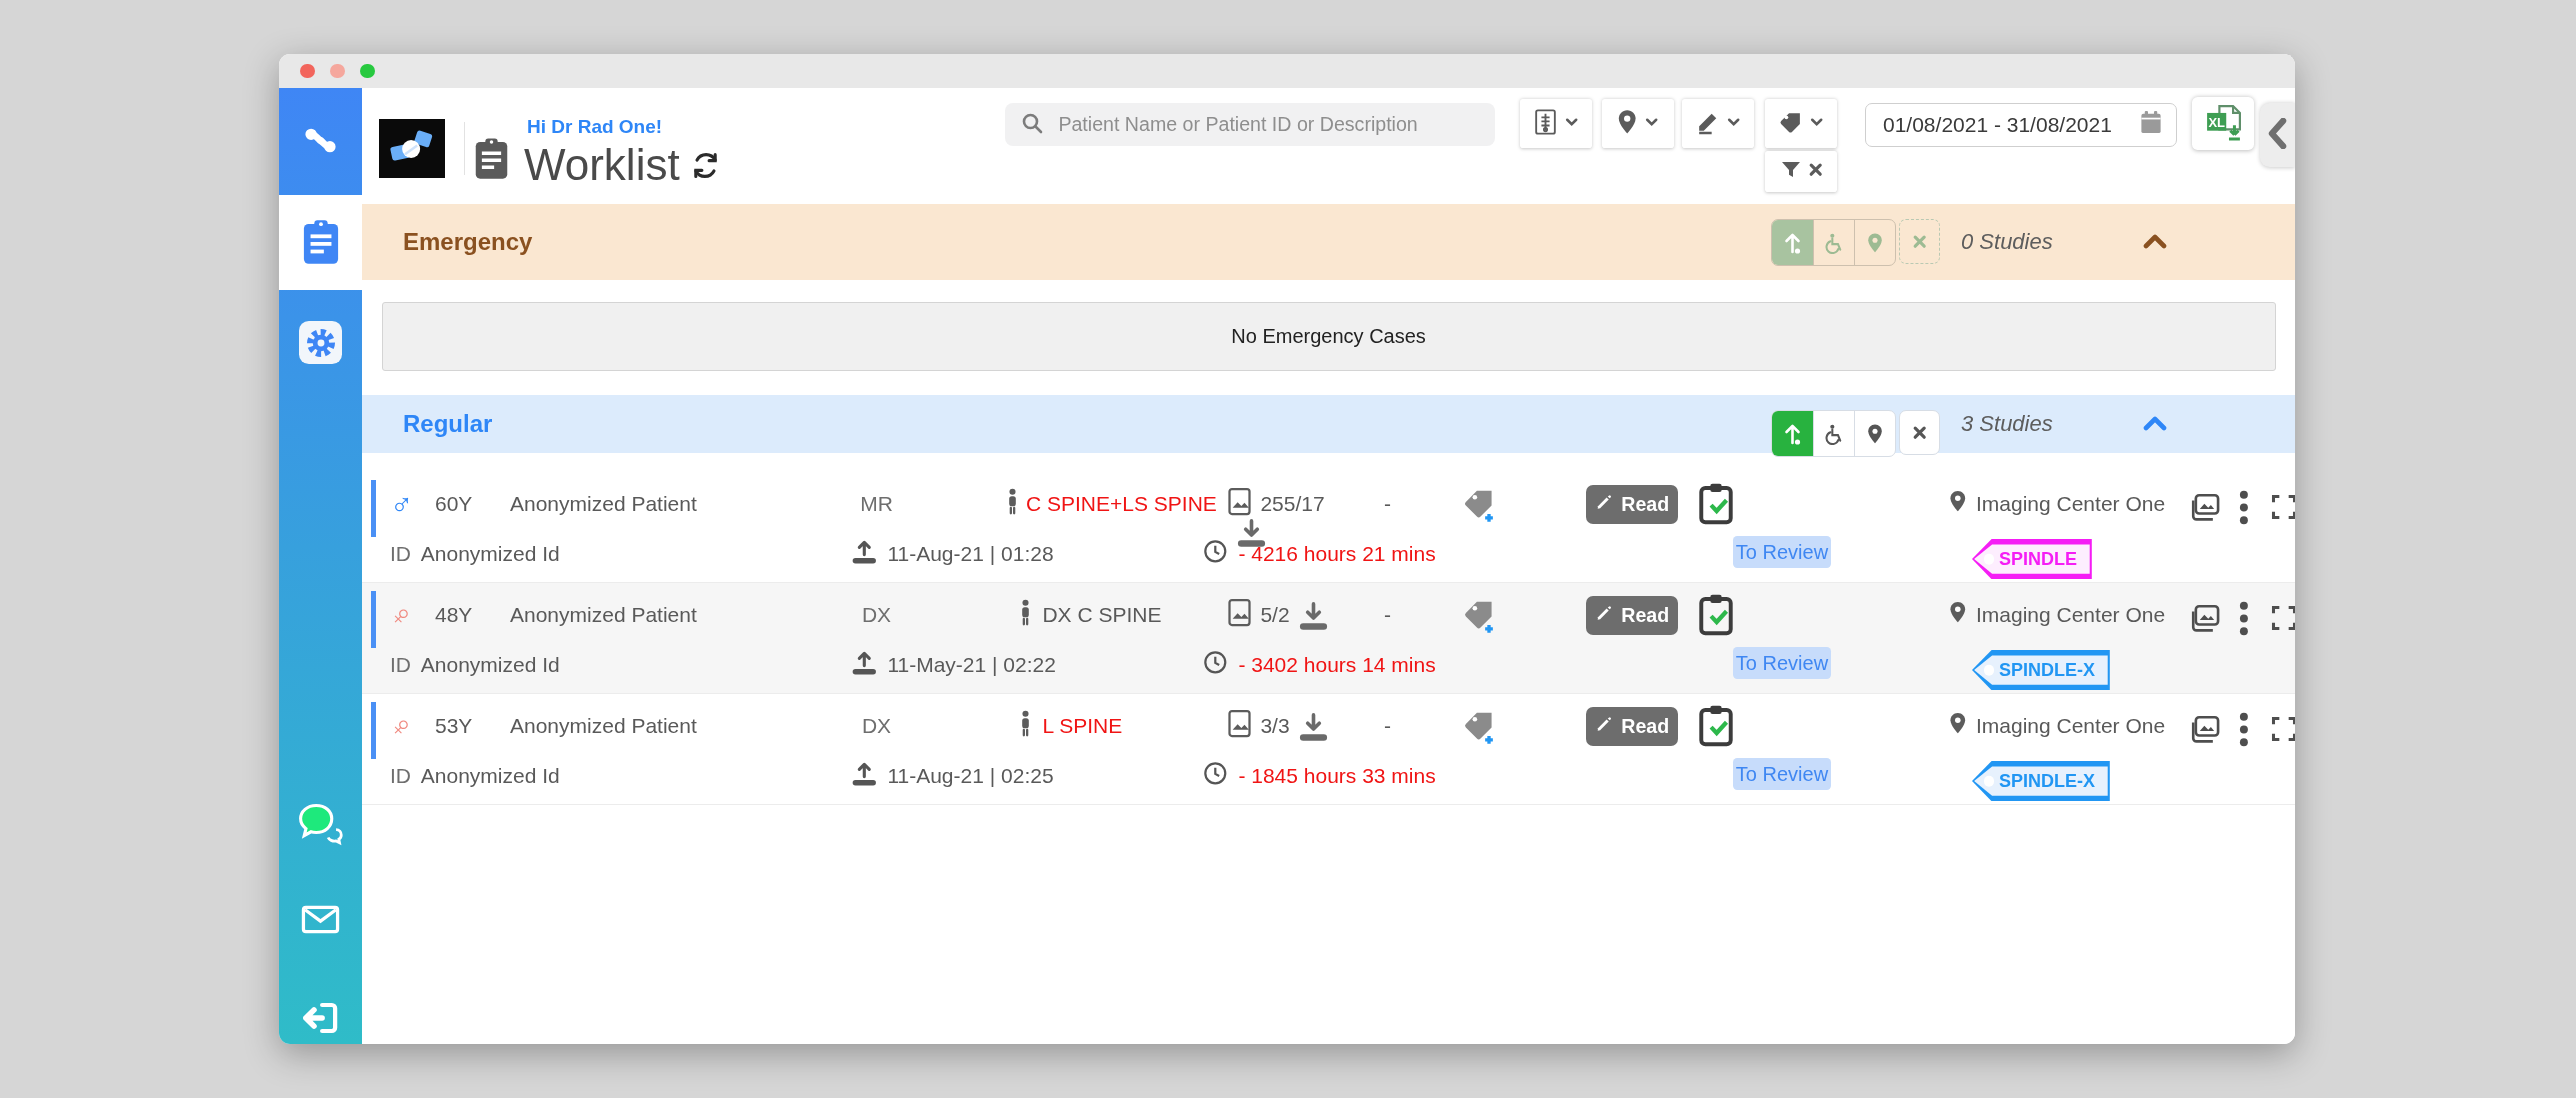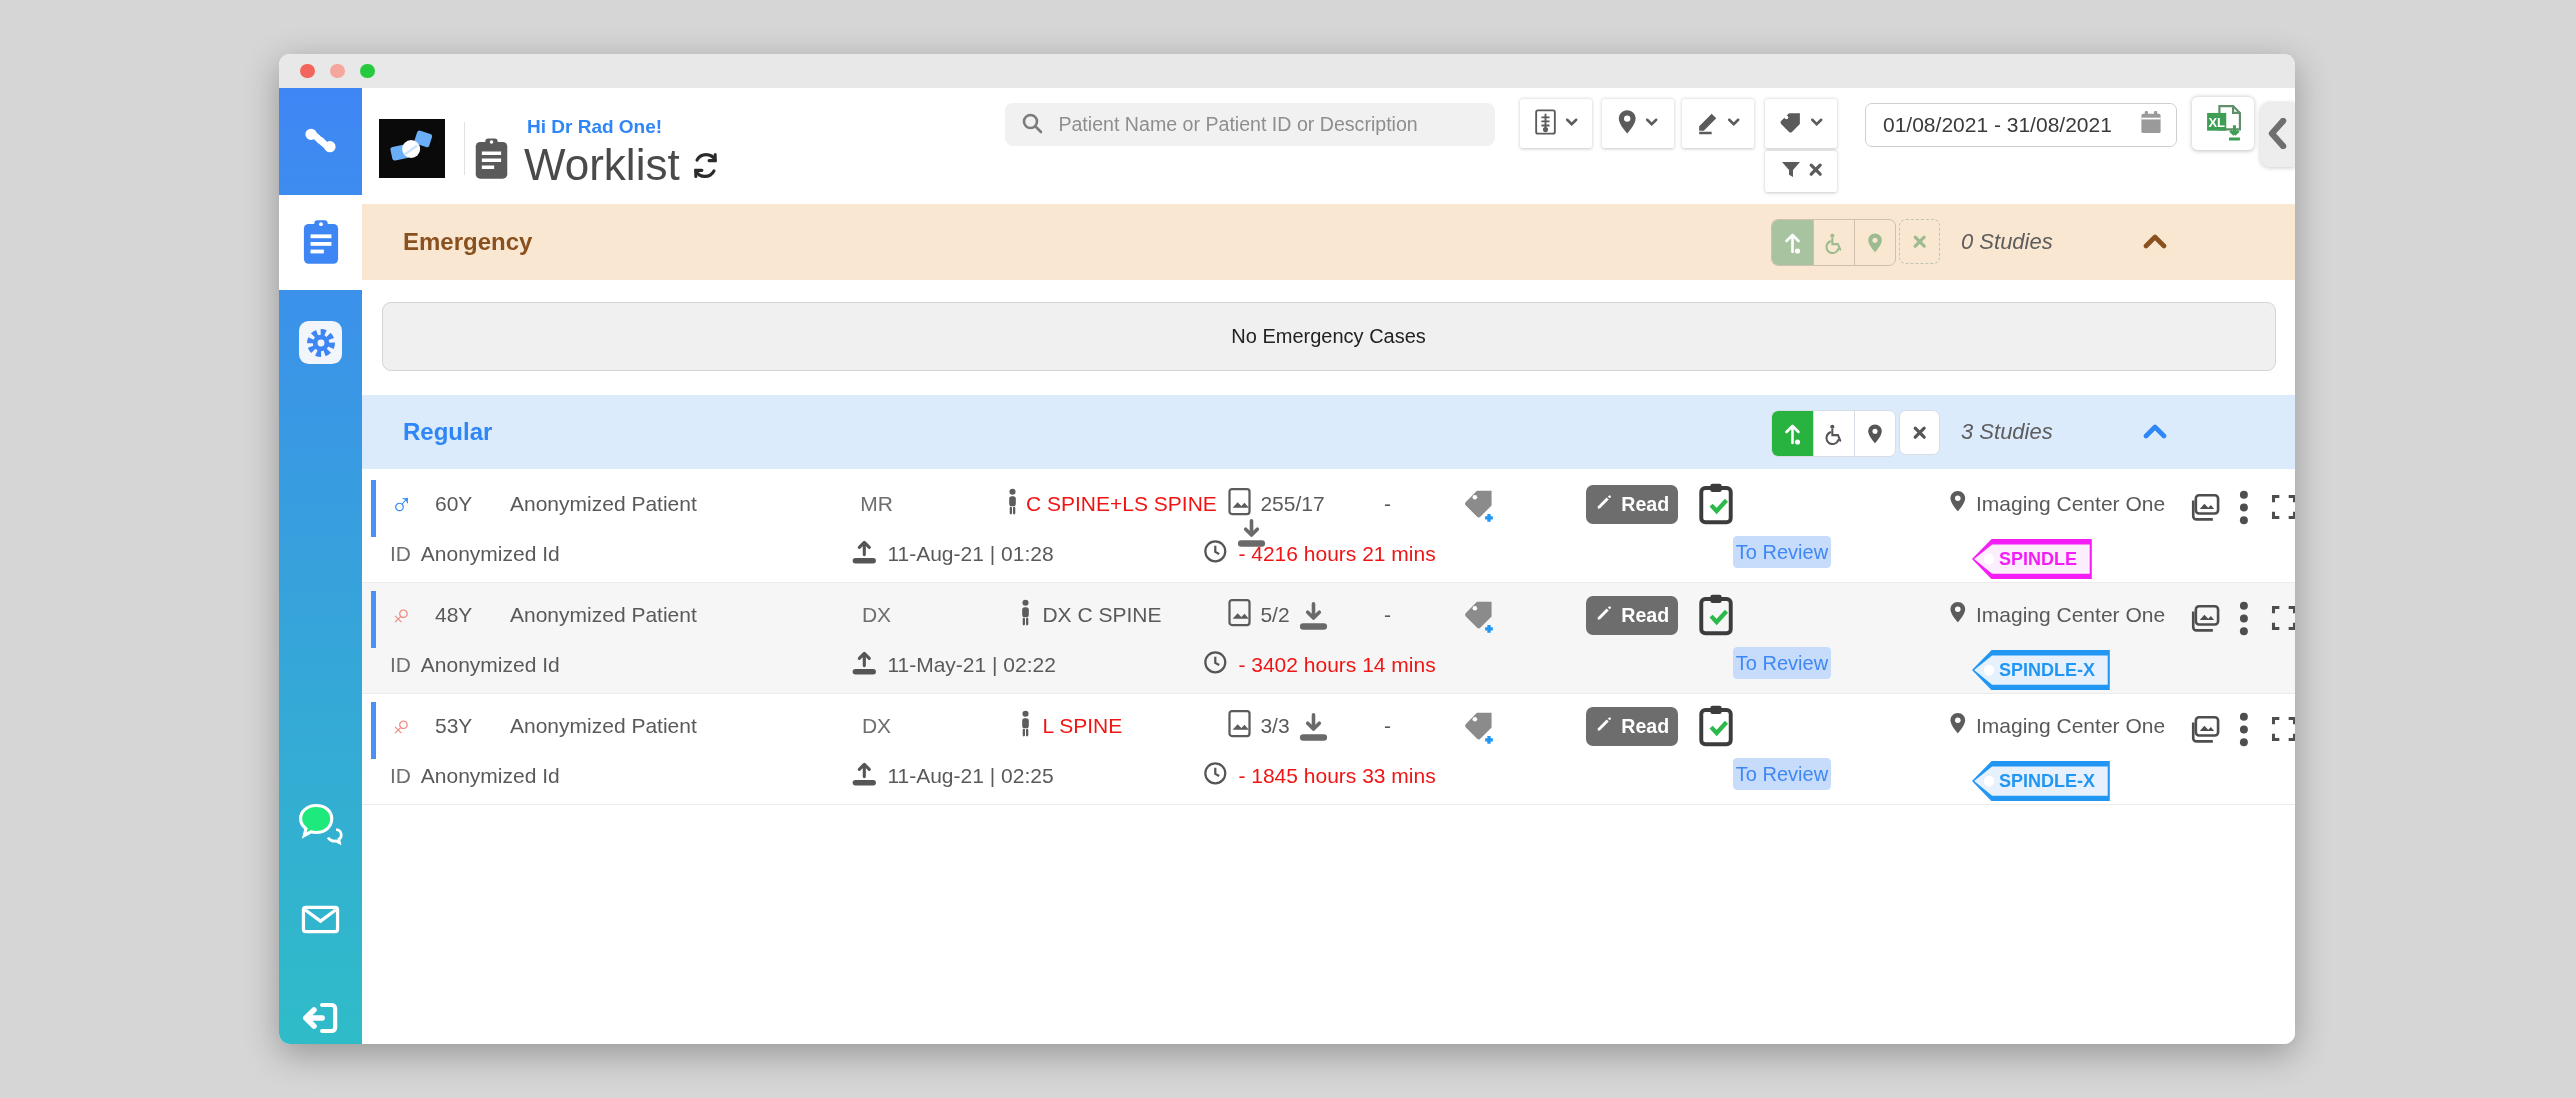--- a/index.html
+++ b/index.html
@@ -25,38 +25,38 @@
   .search input::placeholder{color:#8e8e8e;}
   .fbtn{position:absolute;top:11.2px;width:72px;height:49px;background:#fff;border:0;border-radius:2.8px;box-shadow:0 0.7px 3.5px rgba(0,0,0,.22);display:flex;align-items:center;justify-content:center;gap:5.6px;color:#5b5b5b;cursor:pointer;}
   .datefield{position:absolute;left:1503px;top:14.7px;width:312px;height:44px;border:1.4px solid #cfcfcf;border-radius:7px;background:#fff;display:flex;align-items:center;justify-content:space-between;padding:0 12.6px 0 17px;box-sizing:border-box;font-size:21px;color:#3a3a3a;cursor:pointer;}
   .excelbtn{position:absolute;left:1830px;top:9px;width:62px;height:53px;background:#fff;border:0;border-radius:5.6px;box-shadow:0 0.7px 4.2px rgba(0,0,0,.25);display:flex;align-items:center;justify-content:center;cursor:pointer;}
   .collapse{position:absolute;left:1898px;top:14.7px;width:35px;height:64px;background:#ededed;border-radius:9.8px 0 0 9.8px;box-shadow:0 0.7px 4.2px rgba(0,0,0,.2);display:flex;align-items:center;justify-content:center;cursor:pointer;color:#6f6f6f;}
   
   .band{position:absolute;left:0;width:1933px;}
   .band-title{position:absolute;left:41px;top:50%;transform:translateY(-50%);font-size:24px;font-weight:bold;}
   .emergency{top:116px;height:76px;background:#fae7d1;}
   .emergency .band-title{color:#8a5120;}
-  .regular{top:307px;height:74px;background:#dcebfc;padding-left:36px;}
+  .regular{top:307px;height:58px;background:#dcebfc;padding-left:36px;}
   .regular .band-title{color:#2e86f7;}
   .seg-group{position:absolute;left:1409px;top:15.4px;height:45px;display:flex;border-radius:7px;overflow:hidden;}
   .seg{width:41px;height:45px;display:flex;align-items:center;justify-content:center;cursor:pointer;box-sizing:border-box;}
   .xbtn{position:absolute;left:1537px;top:15.4px;width:41px;height:45px;border-radius:7px;display:flex;align-items:center;justify-content:center;cursor:pointer;box-sizing:border-box;background:transparent;}
   .countlbl{position:absolute;left:1599px;top:50%;transform:translateY(-50%);font-size:22px;color:#5d5d5d;font-style:italic;}
   .caret{position:absolute;left:1781px;top:50%;transform:translateY(-50%);cursor:pointer;}
   .emergency .seg-group{border:1.4px solid #cdc0ae;}
   .emergency .seg+.seg{border-left:1.4px solid #cdc0ae;}
   .emergency .seg.on{background:#a8c3a0;color:#fff;}
   .emergency .seg{color:#9dbb93;}
   .emergency .xbtn{border:1.4px dashed #b9c9b3;color:#9dbb93;}
   .regular .seg-group{border:1.4px solid #d7dde5;background:#fff;}
   .regular .seg+.seg{border-left:1.4px solid #d7dde5;}
   .regular .seg.on{background:#28b23f;color:#fff;}
   .regular .seg{color:#565656;}
   .regular .xbtn{border:1.4px solid #d7dde5;background:#fff;color:#565656;}
-  .emptybar{position:absolute;left:19.6px;top:214px;width:1894px;height:69px;background:#f0f0f0;border:1.4px solid #d4d4d4;border-radius:9px;display:flex;align-items:center;justify-content:center;font-size:20px;color:#222;box-sizing:border-box;}
+  .emptybar{position:absolute;left:19.6px;top:214px;width:1894px;height:69px;background:#f0f0f0;border:1.4px solid #d4d4d4;border-radius:3px;display:flex;align-items:center;justify-content:center;font-size:20px;color:#222;box-sizing:border-box;}
   
   .rows{position:absolute;left:0;top:384px;width:1933px;}
   .row{position:relative;width:1933px;height:110px;border-bottom:1.4px solid #ececec;background:#fff;font-size:21px;color:#595959;}
   .row.alt{background:#f6f6f6;}
   .accent{position:absolute;left:9px;top:8.4px;width:4.9px;height:57px;background:#4a90f5;}
   .l1{top:11.2px;height:42px;display:flex;align-items:center;}
   .l2{top:64px;height:36px;display:flex;align-items:center;}
   .cell{position:absolute;}
   .gender{font-size:31px;line-height:31px;}
   .male{color:#2e86f7;}

